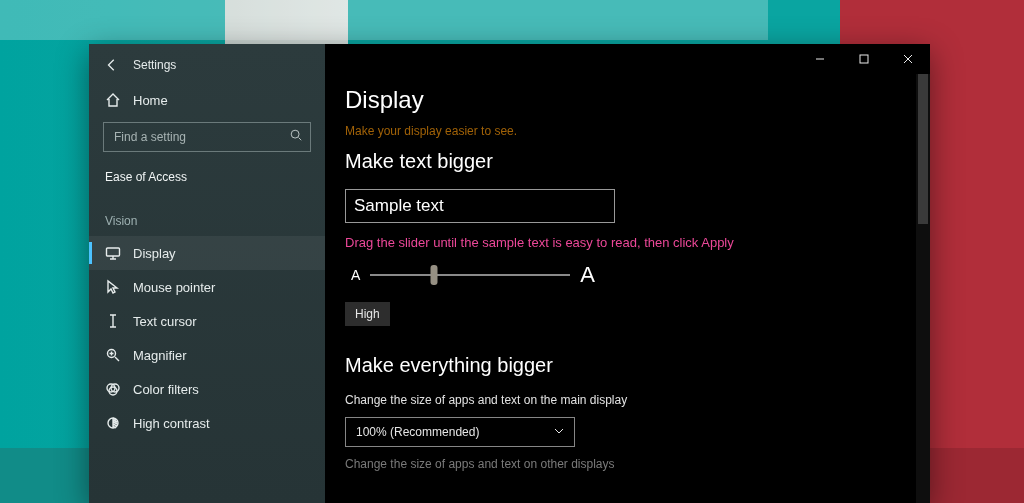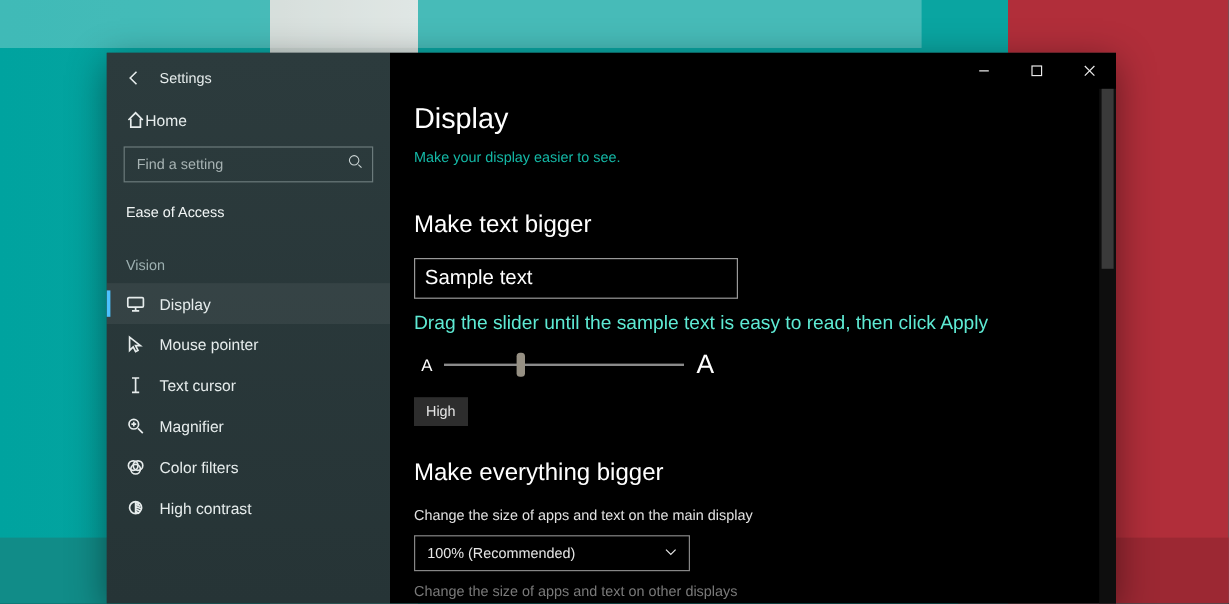--- a/index.html
+++ b/index.html
@@ -9,21 +9,21 @@
   .bg::before { content:""; position:absolute; top:0; left:0; width:75%; height:40px; background: rgba(255,255,255,0.25); }
   .bg::after { content:""; position:absolute; bottom:0; left:0; height:55px; width:100%; background: linear-gradient(90deg, #118c88 0%, #118c88 78%, #9c2833 78%); }
 
   .window { position: absolute; left: 89px; top: 44px; width: 841px; height: 459px; background: #2b3a3c; display: flex; box-shadow: 0 8px 30px rgba(0,0,0,0.45); }
 
   .sidebar { width: 236px; height: 100%; background: linear-gradient(180deg, #2c3b3d 0%, #263436 100%); color: #e6ecec; display: flex; flex-direction: column; padding-top: 12px; }
 
   .titlebar-row { display:flex; align-items:center; gap: 14px; padding: 2px 12px 16px 16px; font-size: 12px; color: #e6ecec; }
   .back-icon { width:14px; height:14px; display:inline-flex; align-items:center; justify-content:center; }
 
-  .home-row { display:flex; align-items:center; padding: 4px 16px 14px 16px; font-size: 13px; }
+  .home-row { display:flex; align-items:center; gap: 12px; padding: 4px 16px 14px 16px; font-size: 13px; }
 
   .search-wrap { margin: 0 14px 18px 14px; position: relative; }
   .search-input { width: 100%; height: 30px; background: transparent; border: 1px solid #6b7a7b; color: #cdd6d6; font-size: 12px; padding: 0 34px 0 10px; outline:none; }
   .search-input::placeholder { color: #a7b3b3; }
   .search-ic { position:absolute; right:8px; top:50%; transform:translateY(-50%); color:#cdd6d6; }
 
   .crumb { padding: 0 16px 16px 16px; font-size: 12px; font-weight: 400; color: #f2f6f6; }
 
   .group-title { padding: 14px 16px 8px 16px; font-size: 12px; color: #9db0b1; }
 
@@ -36,27 +36,27 @@
 
   .content { flex:1; background:#000; color:#fff; position:relative; display:flex; flex-direction:column; }
 
   .caption-buttons { position:absolute; top:0; right:0; height:30px; display:flex; }
   .cap-btn { width:44px; height:30px; display:flex; align-items:center; justify-content:center; color:#eaeaea; }
   .cap-btn svg { width:10px; height:10px; stroke:#eaeaea; stroke-width:1; fill:none; }
 
   .content-inner { padding: 42px 20px 0 20px; overflow:hidden; position:relative; height:100%; }
 
   .page-title { font-size: 24px; font-weight: 400; margin-bottom: 10px; }
-  .subtitle { font-size: 12px; color: #14b8a6; margin-bottom: 38px; }
+  .subtitle { font-size: 12px; color: #a16207; margin-bottom: 12px; }
 
   .section-h { font-size: 20px; font-weight: 400; margin-bottom: 16px; }
 
   .sample-box { width: 270px; height: 34px; border:1px solid #999; display:flex; align-items:center; padding:12px 8px; font-size: 17px; margin-bottom: 12px; }
 
-  .hint { font-size: 16px; color:#5eead4; margin-bottom: 12px; }
+  .hint { font-size: 13px; color:#ec4899; margin-bottom: 12px; }
 
   .slider-row { display:flex; align-items:center; gap: 10px; margin-bottom: 14px; padding-left:6px; }
   .aa-small { font-size: 14px; }
   .aa-big { font-size: 22px; }
   .slider-track { position:relative; width: 200px; height: 2px; background:#8a8a8a; }
   .slider-thumb { position:absolute; left:64px; top:50%; transform:translate(-50%,-50%); width:7px; height:20px; background:#969083; border-radius:3px; }
 
   .apply-btn { background:#2d2d2d; color:#e6e6e6; border:none; padding:5px 10px; font-size:12px; margin-bottom: 28px; }
 
   .sect2-label { font-size:12px; color:#e2e2e2; margin-bottom: 10px; }

